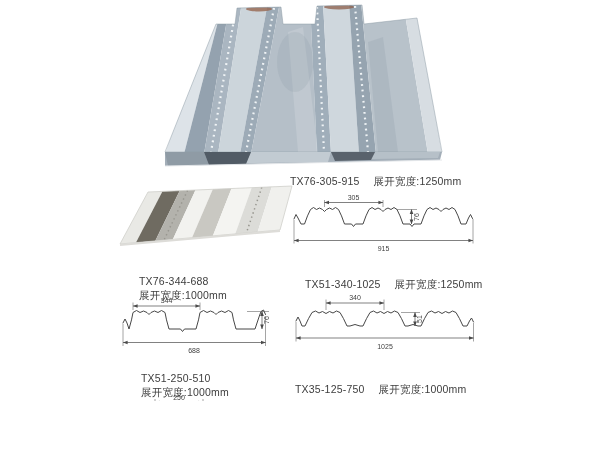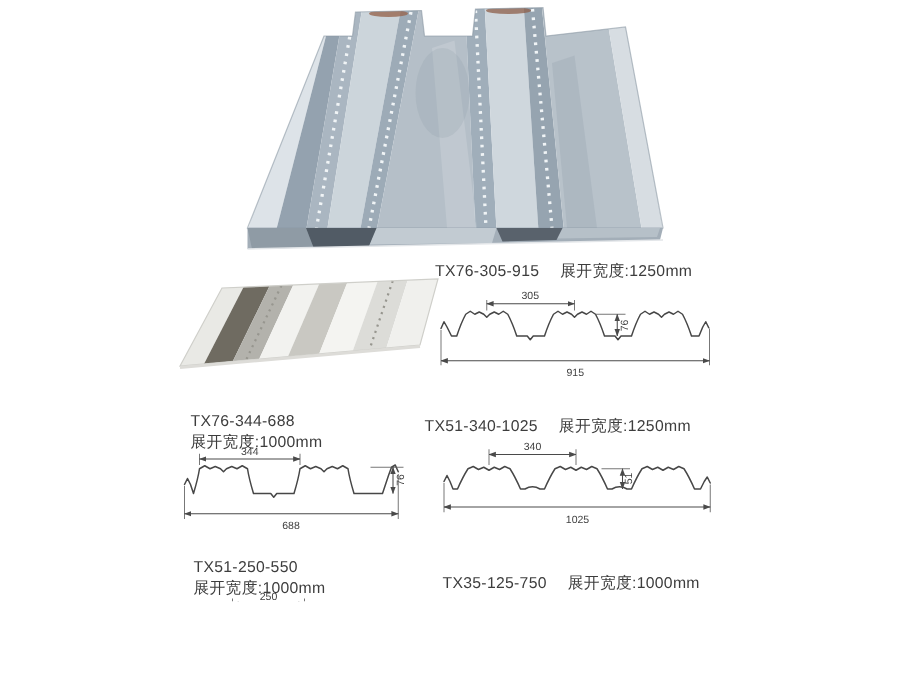--- a/index.html
+++ b/index.html
@@ -6,21 +6,21 @@
   #canvas{
     position:relative;width:600px;height:401px;background:#ffffff;overflow:hidden;
     font-family:"Liberation Sans", sans-serif;
   }
   .abs{position:absolute;}
   .title{
     position:absolute;font-size:10.5px;color:#3d3d3d;white-space:nowrap;
     letter-spacing:.2px;line-height:13.5px;
   }
   .title .unfold{margin-left:14px;}
-  .title.stacked span{display:block;margin-left:0;}
+  .title.stacked span{display:block;margin-left:12px;}
   svg .p{fill:none;stroke:#474747;stroke-width:1;stroke-linejoin:round;stroke-linecap:round;}
   svg .dim{stroke:#4a4a4a;stroke-width:.7;}
   svg .ext{stroke:#5a5a5a;stroke-width:.55;}
   svg text.d{font-size:7px;fill:#3f3f3f;}
 </style>
 </head>
 <body>
 
 <div id="canvas">
 
@@ -127,40 +127,40 @@
     <text class="d" x="45.5" y="6" text-anchor="middle">344</text>
     <line class="ext" x1="126" y1="14.5" x2="148" y2="14.5"></line>
     <line class="dim" x1="141" y1="14.5" x2="141" y2="32" marker-start="url(#arw)" marker-end="url(#arw)"></line>
     <text class="d" x="148" y="23" text-anchor="middle" transform="rotate(-90 148 23)">76</text>
     <line class="ext" x1="2" y1="27" x2="2" y2="49"></line>
     <line class="ext" x1="144.5" y1="19" x2="144.5" y2="49"></line>
     <line class="dim" x1="2" y1="45.5" x2="144.5" y2="45.5" marker-start="url(#arw)" marker-end="url(#arw)"></line>
     <text class="d" x="73" y="55.5" text-anchor="middle">688</text>
   </svg>
 
-  <div class="title" style="left:283px;top:278px">
+  <div class="title" style="left:305px;top:278px">
     <span>TX51-340-1025</span><span class="unfold">展开宽度:1250mm</span>
   </div>
   <svg class="abs" style="left:293px;top:292px" width="190" height="62" viewBox="0 0 190 62">
     <path class="p" d="M3,29 L5,25 L7,29 L9,34 L12,34 Q15.5,26 19,20.5 L22.5,19 L26,21 L29.5,19.5 L33,21.5 L36.5,19.5 L40,21 L43.5,19 L47,20.5 Q50.5,26 54,34 L57,34 Q62,31 67,34 L70,34 Q73.5,26 77,20.5 L80.5,19 L84,21 L87.5,19.5 L91,21.5 L94.5,19.5 L98,21 L101.5,19 L105,20.5 Q108.5,26 112,34 L115,34 Q120,31 125,34 L128,34 Q131.5,26 135,20.5 L138.5,19 L142,21 L145.5,19.5 L149,21.5 L152.5,19.5 L156,21 L159.5,19 L163,20.5 Q166.5,26 170,34 L174,34 L176.5,29 L178.5,26 L180.5,30"></path>
     <line class="ext" x1="33" y1="18" x2="33" y2="7.5"></line>
     <line class="ext" x1="91" y1="18" x2="91" y2="7.5"></line>
     <line class="dim" x1="33" y1="11" x2="91" y2="11" marker-start="url(#arw)" marker-end="url(#arw)"></line>
     <text class="d" x="62" y="8" text-anchor="middle">340</text>
     <line class="ext" x1="108" y1="20.5" x2="127" y2="20.5"></line>
     <line class="dim" x1="122" y1="20.5" x2="122" y2="34" marker-start="url(#arw)" marker-end="url(#arw)"></line>
     <text class="d" x="128.5" y="27" text-anchor="middle" transform="rotate(-90 128.5 27)">51</text>
     <line class="ext" x1="3" y1="30" x2="3" y2="49.5"></line>
     <line class="ext" x1="180.5" y1="31" x2="180.5" y2="49.5"></line>
     <line class="dim" x1="3" y1="46" x2="180.5" y2="46" marker-start="url(#arw)" marker-end="url(#arw)"></line>
     <text class="d" x="92" y="56.5" text-anchor="middle">1025</text>
   </svg>
 
   <div class="title stacked" style="left:129px;top:372px">
-    <span>TX51-250-550</span>
+    <span>TX51-250-510</span>
       <span>展开宽度:1000mm</span>
   </div>
   <svg class="abs" style="left:120px;top:394px" width="170" height="56" viewBox="0 0 170 56">
     <path class="p" d="M5,25 L7,21 L9,25 L11,30 L16,30 Q19,22.5 22,14.5 L25.2,13 L28.5,15 L31.8,13.5 L35,15.5 L38.2,13.5 L41.5,15 L44.8,13 L48,14.5 Q51,22.5 54,30 L55,30 Q59,27.5 63,30 L64,30 Q67,22.5 70,14.5 L73.2,13 L76.5,15 L79.8,13.5 L83,15.5 L86.2,13.5 L89.5,15 L92.8,13 L96,14.5 Q99,22.5 102,30 L103,30 Q107,27.5 111,30 L112,30 Q115,22.5 118,14.5 L121.2,13 L124.5,15 L127.8,13.5 L131,15.5 L134.2,13.5 L137.5,15 L140.8,13 L144,14.5 Q147,22.5 150,30 L154,30 L156,25 L158,22 L160,26"></path>
     <line class="ext" x1="35" y1="12.5" x2="35" y2="5"></line>
     <line class="ext" x1="83" y1="12.5" x2="83" y2="5"></line>
     <line class="dim" x1="35" y1="8.5" x2="83" y2="8.5" marker-start="url(#arw)" marker-end="url(#arw)"></line>
     <text class="d" x="59" y="6" text-anchor="middle">250</text>
     <line class="ext" x1="96" y1="14.5" x2="114" y2="14.5"></line>
     <line class="dim" x1="109" y1="14.5" x2="109" y2="30" marker-start="url(#arw)" marker-end="url(#arw)"></line>

